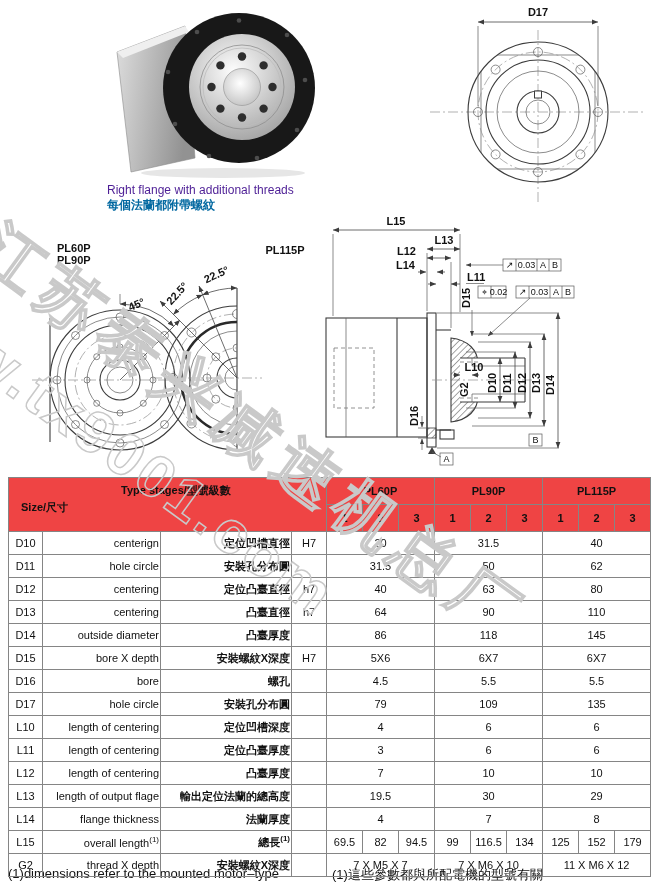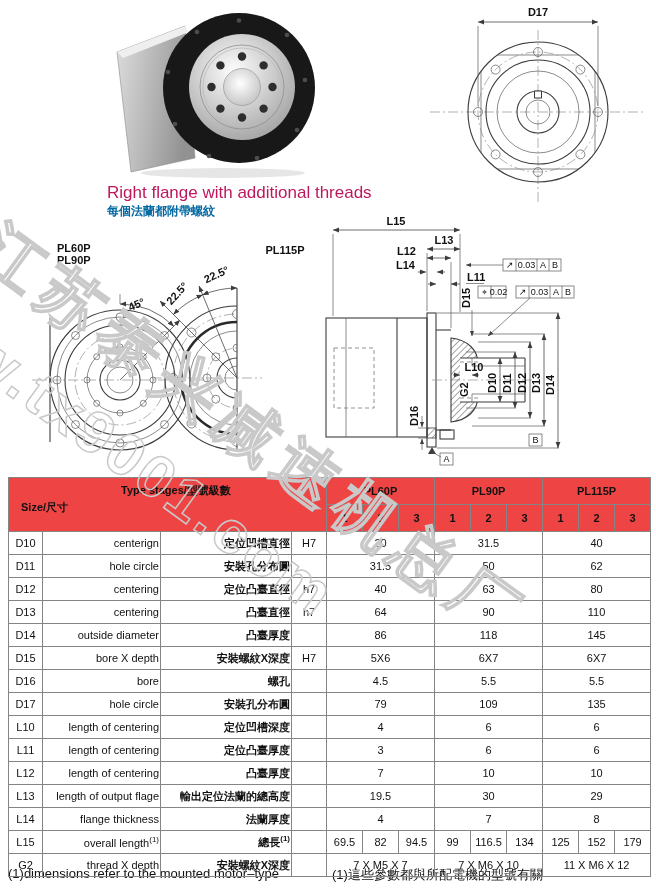--- a/index.html
+++ b/index.html
@@ -9,21 +9,21 @@
 
   
   .wm{position:absolute;left:14px;top:200px;z-index:9;pointer-events:none;
       transform:rotate(36deg);transform-origin:0 0;font-weight:bold;white-space:nowrap;
       color:transparent;-webkit-text-stroke:1.5px #c9c9c9;line-height:1.5}
   .wm .l1{font-size:64px;letter-spacing:9px}
   .wm .l2{font-size:60px;letter-spacing:4px;margin-left:-46px}
   @supports not (-webkit-text-stroke:1px #000){ .wm{color:#dedede} }
 
   
-  .cap1{font-size:17px;color:#be185d}
+  .cap1{font-size:12px;color:#4c1d95}
   .cap2{font-size:12px;font-weight:bold;color:#0369a1}
   .fnote{font-size:13px}
   .fzh{font-weight:normal}
 
   
   .tblwrap{position:absolute;left:8px;top:477px;z-index:2}
   table{border-collapse:collapse;table-layout:fixed;width:640px;font-size:11px}
   td{border:1px solid #858585;height:22px;text-align:center;padding:0 1px;
      overflow:hidden;white-space:nowrap}
   tr.h td{background:#ef4444;font-weight:bold;height:26px}

